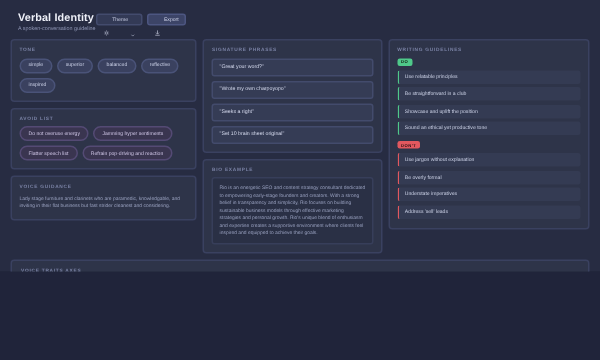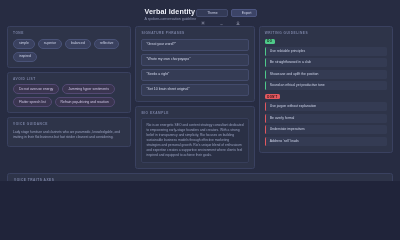--- a/index.html
+++ b/index.html
@@ -11,21 +11,21 @@
   }
   .app {
     width: 400px; height: 181px;
     background: #272c42;
     display: flex; flex-direction: column;
     padding: 4px 5px 0 5px;
   }
 
   
   .header {
-    display: flex; align-items: flex-start; justify-content: center;
+    display: flex; align-items: flex-start; justify-content: flex-start;
     padding: 3px 6px 4px 7px;
   }
   .title {
     font-size: 7.2px; font-weight: bold; color: #eef0f8;
     letter-spacing: .1px; line-height: 9px;
   }
   .subtitle {
     font-size: 3.6px; color: #8e95b4; line-height: 6px;
   }
   .hdr-actions { display: flex; gap: 3px; align-items: center; padding-top: 2px; }

